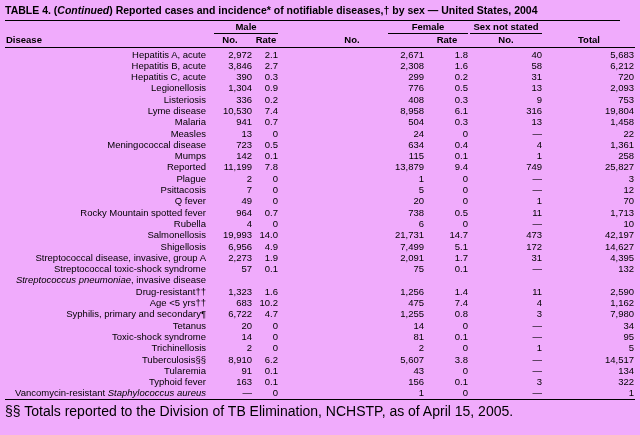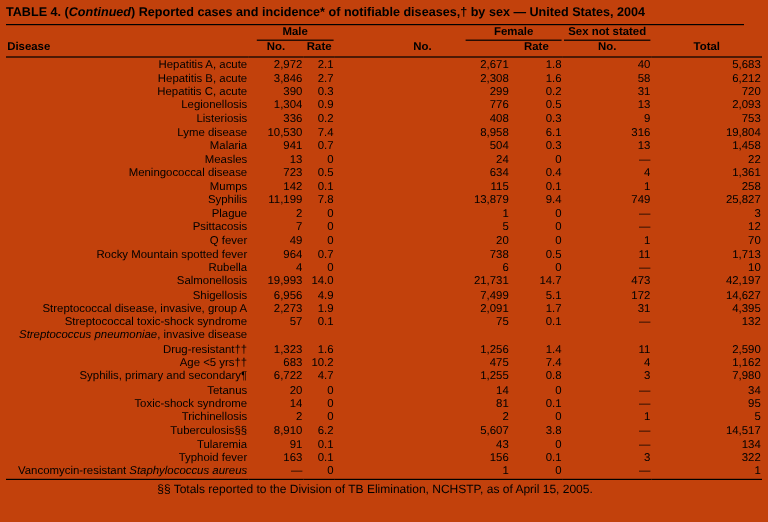--- a/index.html
+++ b/index.html
@@ -1,30 +1,30 @@
 <!DOCTYPE html>
 <html><head>
 <meta charset="utf-8">
 <style>
   html,body{margin:0;padding:0;background:#fff;}
   .page{width:640px;height:435px;box-sizing:border-box;padding:3px 20px 0 5px;
-        font-family:"Liberation Sans",sans-serif;color:#000;background:#c2410c;overflow:hidden;}
+        font-family:"Liberation Sans",sans-serif;color:#000;background:#f0abfc;overflow:hidden;}
   .title{font-size:10.5px;font-weight:bold;line-height:13px;border-bottom:1.5px solid #000;padding:1px 0 3px 0;}
   .title .cont{font-style:italic;}
   table{border-collapse:collapse;width:100%;table-layout:fixed;}
   th,td{font-size:9.5px;line-height:11.2px;padding:0 1px;white-space:nowrap;vertical-align:bottom;}
   th{font-weight:bold;}
   .num{text-align:right;}
   .grp-underline{display:inline-block;text-align:center;border-bottom:1px solid #000;padding-bottom:1px;font-size:9.5px;}
   tr.sub th{border-bottom:1.5px solid #000;padding-bottom:2px;text-align:center;}
   tbody td{height:11.3px;}
   tbody tr:last-child td{border-bottom:1.5px solid #000;}
   td.disease{text-align:right;overflow:hidden;}
   td.disease.indent{padding-left:9px;}
-  .footnote{font-size:10px;padding-top:3px;text-align:center;}
+  .footnote{font-size:14px;padding-top:3px;}
 </style>
 </head>
 <body>
 
 <div class="page">
   <div class="title"><span>TABLE 4. (</span><span class="cont">Continued</span><span>) Reported cases and incidence* of notifiable diseases,† by sex — United States, 2004</span></div>
 
   <table>
     <colgroup>
       <col style="width:202px">
@@ -138,21 +138,21 @@
         <tr>
     <td class="disease"><span>Mumps</span></td>
     <td class="num">142</td>
     <td class="num">0.1</td>
     <td class="num">115</td>
     <td class="num">0.1</td>
     <td class="num">1</td>
     <td class="num">258</td>
   </tr>
         <tr>
-    <td class="disease"><span>Syphilis</span></td>
+    <td class="disease"><span>Reported</span></td>
     <td class="num">11,199</td>
     <td class="num">7.8</td>
     <td class="num">13,879</td>
     <td class="num">9.4</td>
     <td class="num">749</td>
     <td class="num">25,827</td>
   </tr>
         <tr>
     <td class="disease"><span>Plague</span></td>
     <td class="num">2</td>

